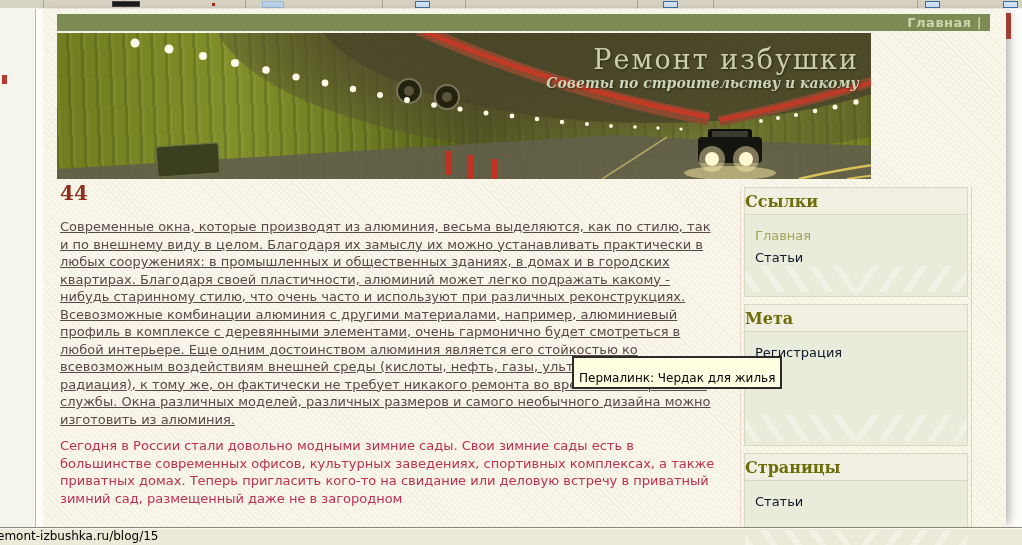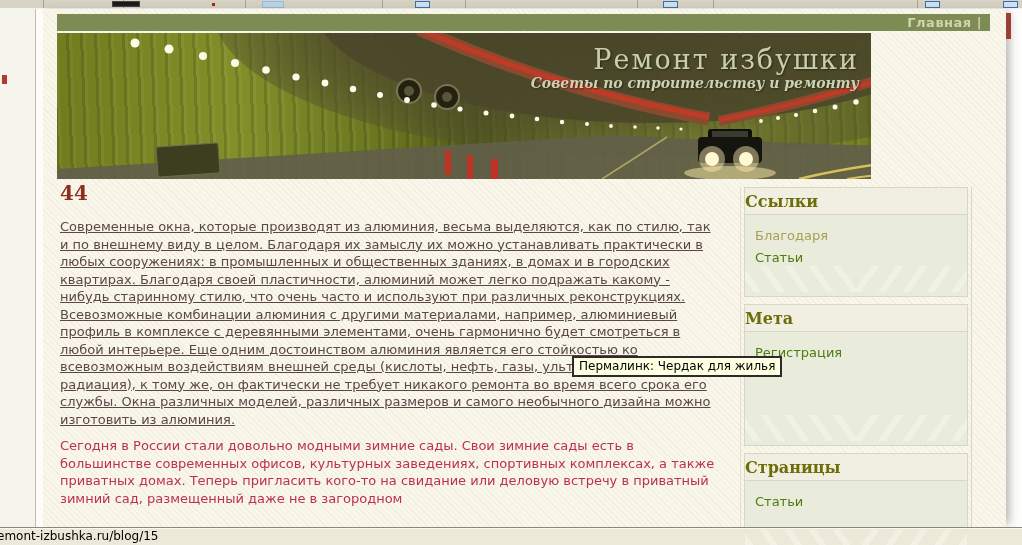--- a/index.html
+++ b/index.html
@@ -59,31 +59,31 @@
 
   
   .sidebar { position:absolute; left:697px; top:178px; width:232px;
              border-left:1px solid #ecd9d2; border-right:1px solid #d8d5c5; padding:0 3px; }
   .sbox { background:#e9ecda; border:1px solid #d6d8c4; margin-bottom:7px; position:relative; overflow:hidden; }
   .sbox-h { background:#f1efe1; border-bottom:1px solid #d6d8c4; text-align:left; padding:4px 0 3px;
             font-family:"DejaVu Serif","Liberation Serif",serif; font-weight:bold; font-size:16px; color:#6d6d0a; }
   .sbox-b { padding:10px 10px 0; position:relative; z-index:2; }
   .sbox-b .item { display:block; font-size:13px; line-height:22px; text-decoration:none; cursor:pointer; }
   .item-olive { color:#a2a258; }
-  .item-gray  { color:#4d7c0f; }
+  .item-gray  { color:#0f172a; }
   .chev { position:absolute; left:0; bottom:4px; width:100%; height:26px; opacity:0.55; z-index:1; }
   .chev::before, .chev::after { content:""; position:absolute; top:0; width:50%; height:100%; }
   .chev::before { left:0;  background:repeating-linear-gradient(55deg,  transparent 0 7px, #f7f8ef 7px 13px, transparent 13px 20px); }
   .chev::after  { right:0; background:repeating-linear-gradient(-55deg, transparent 0 7px, #f7f8ef 7px 13px, transparent 13px 20px); }
   .sbox1 { height:110px; } .sbox2 { height:142px; } .sbox3 { height:108px; }
 
   
   .tooltip { position:absolute; left:572px; top:356px; z-index:9;
              background:#ffffe1; border:2px solid #2b2b2b; color:#000;
-             font-size:12px; line-height:14px; padding:1px 5px 2px; white-space:nowrap; }
+             font-size:12px; line-height:14px; padding:13px 5px 2px; white-space:nowrap; }
 
   
   .statusbar { position:absolute; left:0; top:527px; width:1022px; height:18px;
                background:#ece9d8; border-top:1px solid #8a8878;
                box-shadow:inset 0 1px 0 #fbfaf2; font-size:12px; color:#000;
                line-height:17px; padding-left:0; }
   .statusbar span { position:relative; left:-3px; }
 </style>
 </head>
 <body>
@@ -189,37 +189,37 @@
         <circle cx="799" cy="69" r="2.7"></circle>
           <circle cx="778" cy="74" r="2.5"></circle>
           <circle cx="758" cy="78" r="2.3"></circle>
         <circle cx="739" cy="82" r="2.1"></circle>
           <circle cx="721" cy="85" r="2"></circle>
           <circle cx="704" cy="88" r="1.9"></circle>
       </g>
     </svg>
     <div class="hero-title">
       <h1>Ремонт избушки</h1>
-      <h2>Советы по строительству и ремонту</h2>
+      <h2>Советы по строительству и какому</h2>
     </div>
   </div>
 
   <div class="article">
     <div class="post-id">44</div>
     <p>
         <a class="p-link">Современные окна, которые производят из алюминия, весьма выделяются, как по стилю, так и по внешнему виду в целом. Благодаря их замыслу их можно устанавливать практически в любых сооружениях: в промышленных и общественных зданиях, в домах и в городских квартирах. Благодаря своей пластичности, алюминий может легко подражать какому - нибудь старинному стилю, что очень часто и используют при различных реконструкциях. Всевозможные комбинации алюминия с другими материалами, например, алюминиевый профиль в комплексе с деревянными элементами, очень гармонично будет смотреться в любой интерьере. Еще одним достоинством алюминия является его стойкостью ко всевозможным воздействиям внешней среды (кислоты, нефть, газы, ультрафиолетовая радиация), к тому же, он фактически не требует никакого ремонта во время всего срока его службы. Окна различных моделей, различных размеров и самого необычного дизайна можно изготовить из алюминия.</a>
       </p>
     <p class="p-accent">Сегодня в России стали довольно модными зимние сады. Свои зимние сады есть в большинстве современных офисов, культурных заведениях, спортивных комплексах, а также приватных домах. Теперь пригласить кого-то на свидание или деловую встречу в приватный зимний сад, размещенный даже не в загородном</p>
   </div>
 
   <div class="sidebar">
     <div class="sbox sbox1">
       <div class="sbox-h">Ссылки</div>
       <div class="sbox-b">
-        <a class="item item-olive">Благодаря</a>
+        <a class="item item-olive">Главная</a>
         <a class="item item-gray">Статьи</a>
       </div>
       <div class="chev"></div>
     </div>
     <div class="sbox sbox2">
       <div class="sbox-h">Мета</div>
       <div class="sbox-b">
         <a class="item item-gray">Регистрация</a>
       </div>
       <div class="chev"></div>

